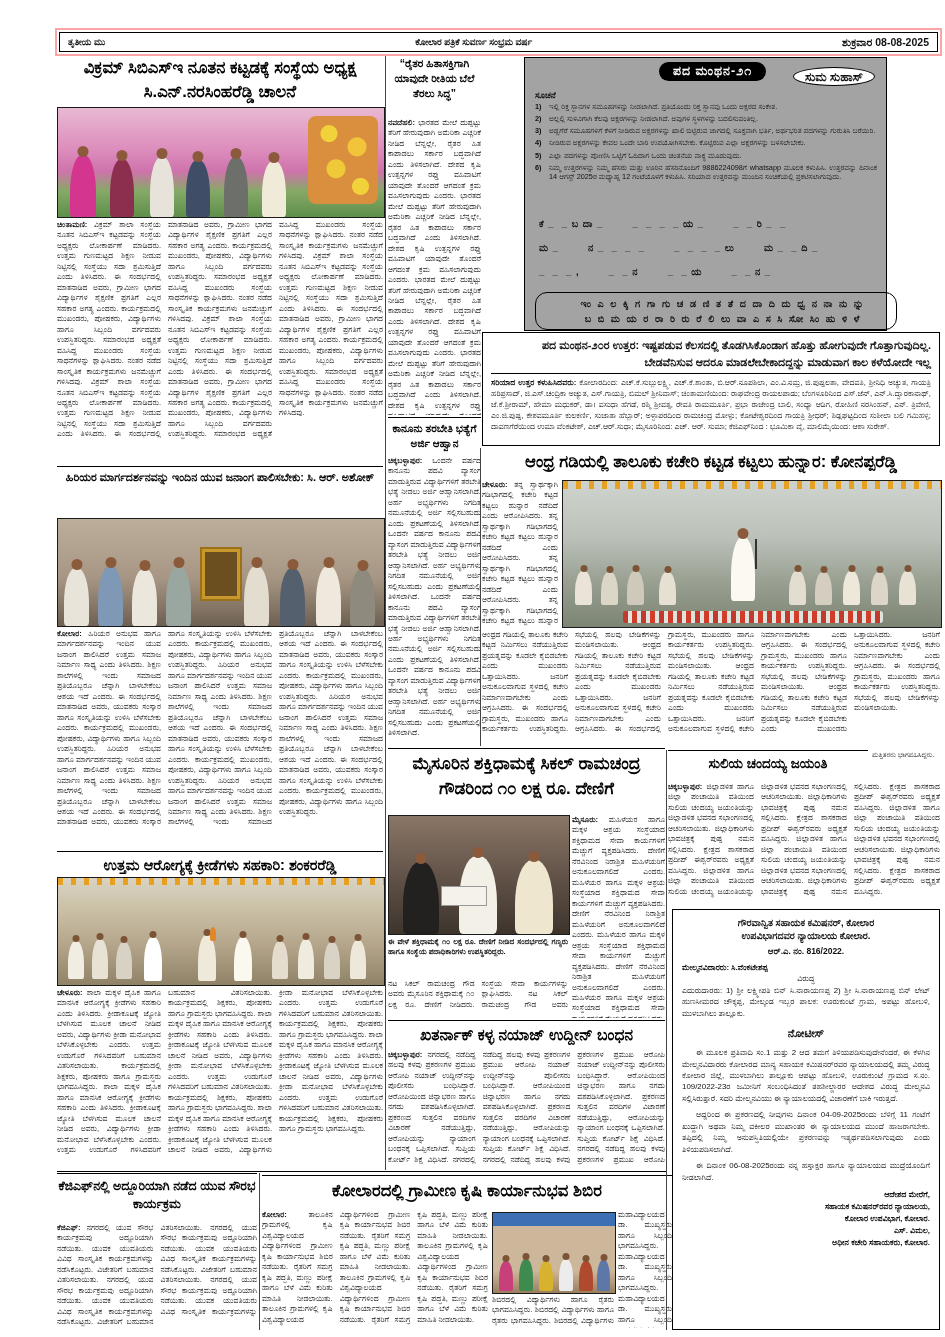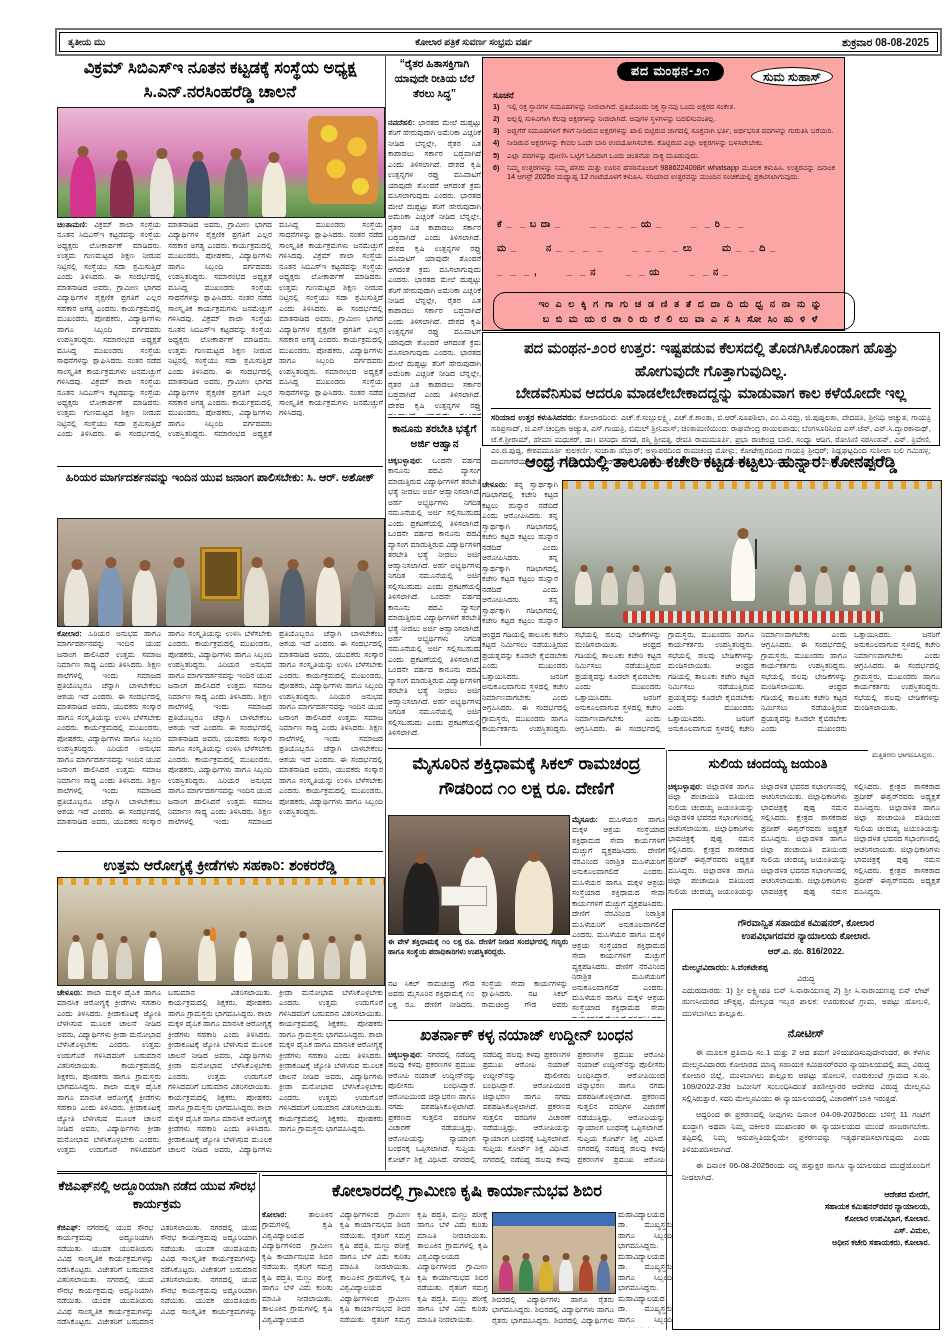--- a/index.html
+++ b/index.html
@@ -1,54 +1,54 @@
 <!DOCTYPE html>
 <html><head>
 <meta charset="utf-8">
 <style>
   html,body{margin:0;padding:0;background:#e9e7e2;}
   .page{position:relative;width:945px;height:1337px;background:#ffffff;margin:0 auto;
         font-family:"Liberation Sans", sans-serif;color:#111;overflow:hidden;}
   .abs{position:absolute;}
   
-  .masthead{border:2px solid #737373;padding:2px;}
+  .masthead{border:2px solid #fca5a5;padding:2px;}
   .masthead-inner{border:1px solid #000;display:flex;align-items:center;justify-content:space-between;
         padding:2px 8px;height:14px;}
   .mast-left{font-size:9px;font-weight:bold;}
   .mast-center{font-size:9px;font-weight:bold;}
   .mast-right{font-size:10.5px;font-weight:bold;}
   
   .headline{font-weight:bold;text-align:center;color:#000;line-height:1.45;}
   .rule-top{border-top:1.2px solid #000;padding-top:3px;}
   
   .body-text{font-size:7.6px;line-height:1.38;text-align:justify;overflow:hidden;color:#161616;}
   .cols-2{column-count:2;column-gap:7px;}
   .cols-3{column-count:3;column-gap:7px;}
   .cols-5{column-count:5;column-gap:7px;}
   .lead{font-weight:bold;}
   .caption{font-size:7.4px;font-weight:bold;line-height:1.35;text-align:justify;overflow:hidden;}
   
   .vrule{position:absolute;width:0;border-left:0.8px solid #444;}
   .hrule{position:absolute;height:0;border-top:1.2px solid #000;}
   
-  .puzzle-box{border:1.6px solid #000;background:#fca5a5;}
+  .puzzle-box{border:1.6px solid #000;background:#a3a3a3;margin-left:42px;}
   .puzzle-capsule{position:absolute;background:#000;color:#fff;font-weight:bold;font-size:12.5px;
         border-radius:11px;padding:2px 14px;letter-spacing:1px;}
   .puzzle-oval{position:absolute;border:1.3px solid #000;border-radius:50%;font-size:12px;font-weight:bold;
         display:flex;align-items:center;justify-content:center;background:#fff;}
   .note-label{position:absolute;font-size:8.5px;font-weight:bold;}
   .instr-wrap{position:absolute;font-size:7.3px;line-height:1.32;text-align:justify;}
   .instr{display:flex;margin-bottom:2.5px;}
   .instr .num{flex:0 0 14px;font-weight:bold;}
   .blank-rows{position:absolute;font-weight:bold;font-size:9.5px;white-space:pre;letter-spacing:1px;}
   .blank-rows div{height:24px;}
   .bank-box{position:absolute;border:1.3px solid #000;border-radius:12px;text-align:center;
         font-weight:bold;font-size:9.5px;letter-spacing:2px;line-height:15px;padding:3px 6px;}
   .answer-box{border:1.6px solid #000;padding:4px 8px;box-sizing:border-box;}
-  .answer-line{font-size:15px;font-weight:bold;text-align:center;line-height:1.5;}
+  .answer-line{font-size:11px;font-weight:bold;text-align:right;line-height:1.5;}
   .answer-sep{border-top:1px solid #000;margin:3px 0 3px 0;}
   .winners{font-size:7.8px;line-height:1.42;text-align:justify;overflow:hidden;}
   
   .notice-box{border:1.6px solid #000;padding:6px 9px;box-sizing:border-box;font-size:7.9px;line-height:1.45;}
   .notice-title{font-size:9.5px;font-weight:bold;text-align:center;line-height:1.4;}
   .notice-case{font-size:8.5px;font-weight:bold;text-align:center;margin-top:2px;}
   .notice-party{margin-top:5px;}
   .notice-vs{text-align:center;}
   .notice-head{font-size:11px;font-weight:bold;text-align:center;margin:7px 0 5px 0;}
   .notice-p{text-align:justify;text-indent:14px;margin-bottom:5px;}

